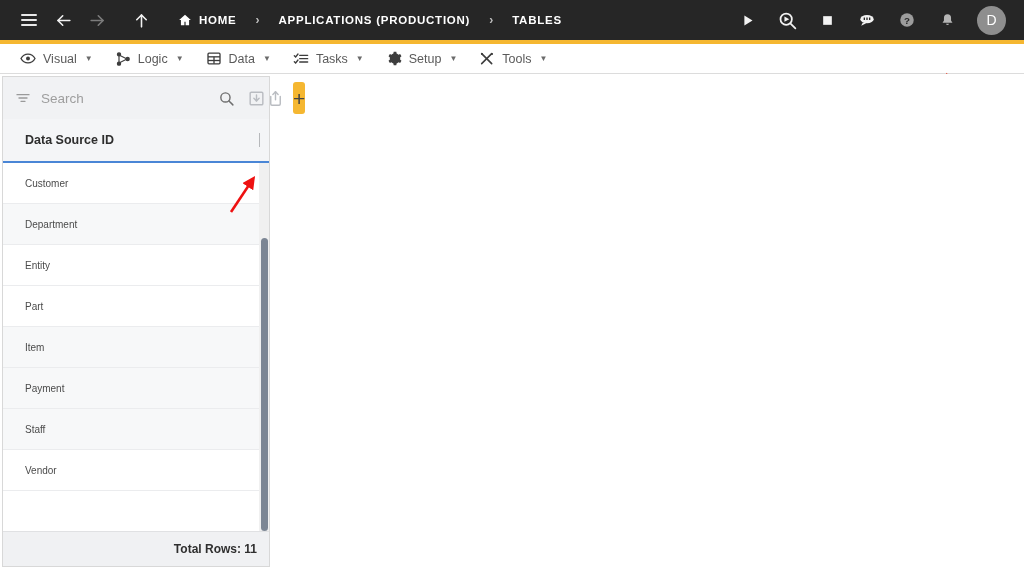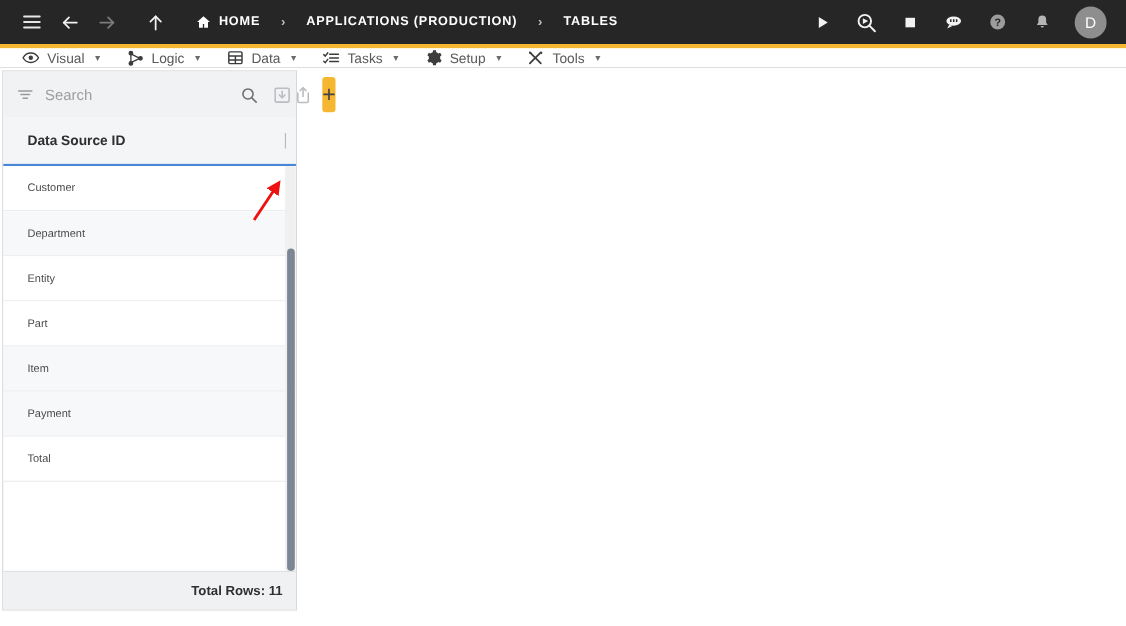--- a/index.html
+++ b/index.html
@@ -62,21 +62,21 @@
     color: #ffffff;
     font-size: 14px;
     display: flex; align-items: center; justify-content: center;
     margin-left: 2px;
   }
 
   .accent-strip { height: 4px; background: #f5b731; }
 
   
   .menubar {
-    height: 18px;
+    height: 30px;
     background: #ffffff;
     border-bottom: 1px solid #dcdcdc;
     display: flex;
     align-items: center;
     padding-left: 12px;
     position: relative;
   }
   .menu-item {
     display: flex; align-items: center; gap: 7px;
     padding: 0 14px 0 8px;
@@ -447,22 +447,25 @@
         </div>
       <div class="row">
           <span>Part</span>
         </div>
       <div class="row alt">
           <span>Item</span>
         </div>
       <div class="row alt">
           <span>Payment</span>
         </div>
+      <div class="row alt">
+          <span>Staff</span>
+        </div>
       <div class="row">
-          <span>Total</span>
+          <span>Vendor</span>
         </div>
 
       <div class="scroll-track">
         <div class="scroll-thumb" style="top:75px; height:293px;"></div>
       </div>
     </div>
 
     <div class="tbl-foot">
       <span>Total Rows: 11</span>
     </div>

